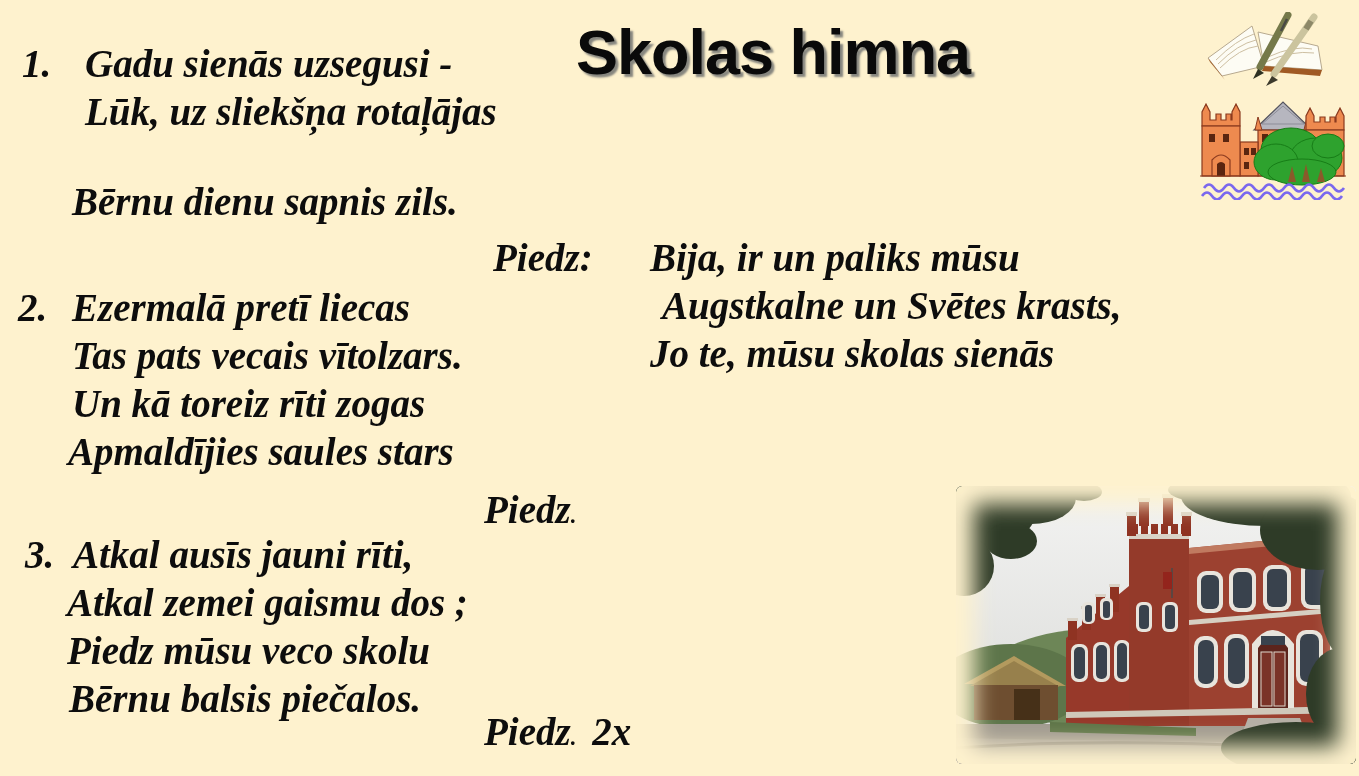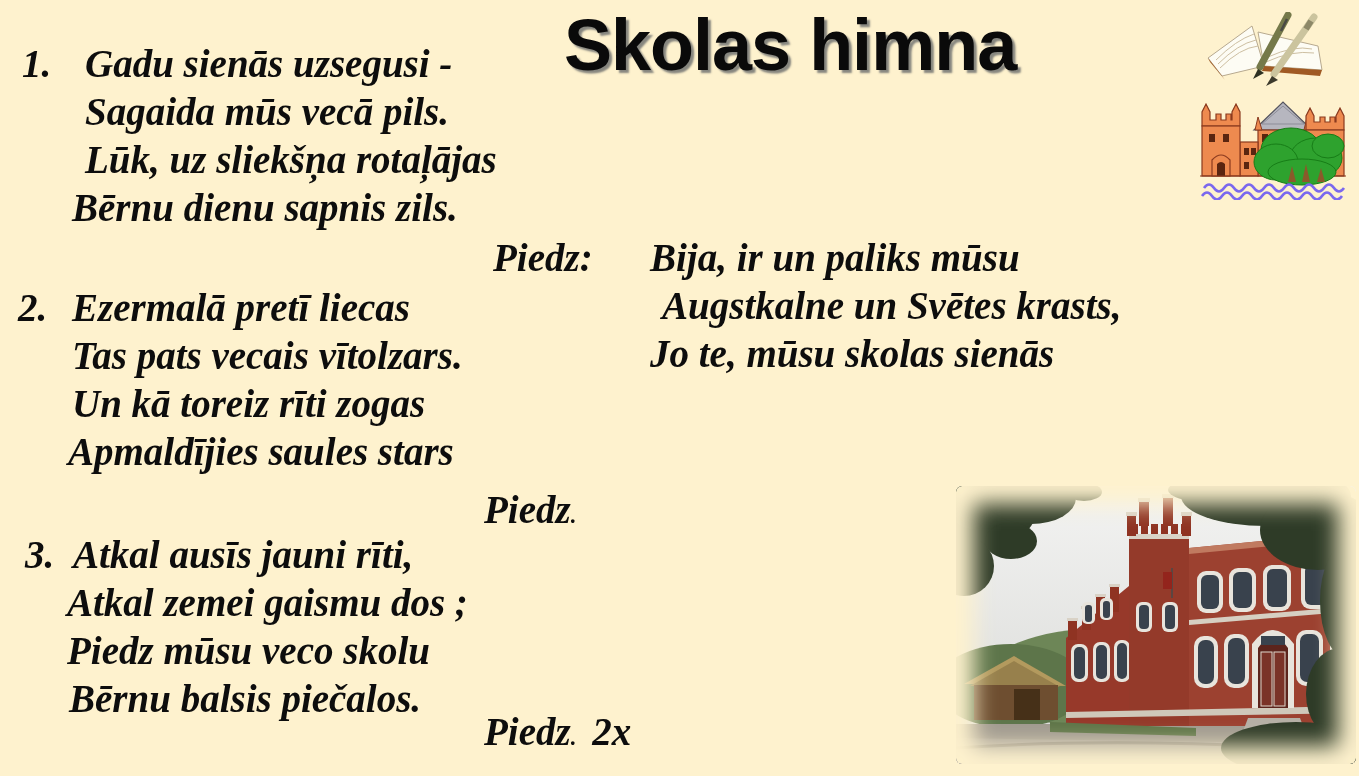--- a/index.html
+++ b/index.html
@@ -1,30 +1,30 @@
 <!DOCTYPE html>
 <html><head>
 <meta charset="utf-8">
 <style>
   html,body{margin:0;padding:0;background:#FEF2CE;}
   .slide{position:relative;width:1359px;height:776px;background:#FEF2CE;overflow:hidden;
          font-family:"Liberation Serif",serif;color:#0D0D0D;}
   
-  .title{position:absolute;left:560px;top:0px;margin:4px;
-         font-family:"Liberation Sans",sans-serif;font-weight:700;font-size:72px;
+  .title{position:absolute;left:560px;top:0px;margin:16px;
+         font-family:"Liberation Sans",sans-serif;font-weight:700;font-size:63px;
          letter-spacing:-1px;color:#0a0a0a;white-space:nowrap;
          text-shadow:3px 3px 2px rgba(128,128,122,0.95);}
   
   .lyric{position:absolute;font-weight:700;font-style:italic;font-size:39px;line-height:48px;
          color:#0d0d0d;white-space:nowrap;}
   .v-line{display:flex;}
   #verse1{left:22px;top:40px;}
   #verse1 .v-num{width:63px;}
   #verse1 .ind{margin-left:63px;}
-  #verse1 .ind-last{margin-left:50px;}
+  #verse1 .ind-last{margin-left:50px;margin-top:42px;}
   #verse2{left:18px;top:284px;}
   #verse2 .v-num{width:54px;}
   #verse2 .ind{margin-left:54px;}
   #verse2 .ind-last{margin-left:50px;}
   #verse3{left:25px;top:531px;}
   #verse3 .v-num{width:48px;}
   #verse3 .ind{margin-left:42px;}
   #verse3 .ind-last{margin-left:44px;}
   #chorus{left:650px;top:234px;}
   #chorus .c2{margin-left:12px;}
@@ -50,23 +50,20 @@
 <div class="slide">
 
   <h1 class="title">Skolas himna</h1>
 
   <div class="lyric" id="verse1">
     <div class="v-line">
       <span class="v-num">1.</span>
       <span>Gadu sienās uzsegusi -</span>
     </div>
     <div class="v-line">
-      <span class="ind">Sagaida mūs vecā pils.</span>
-    </div>
-    <div class="v-line">
       <span class="ind">Lūk, uz sliekšņa rotaļājas</span>
     </div>
     <div class="v-line">
       <span class="ind-last">Bērnu dienu sapnis zils.</span>
     </div>
   </div>
 
   <div class="lyric" id="chorus-label">Piedz:</div>
   <div class="lyric" id="chorus">
     <div class="v-line">

